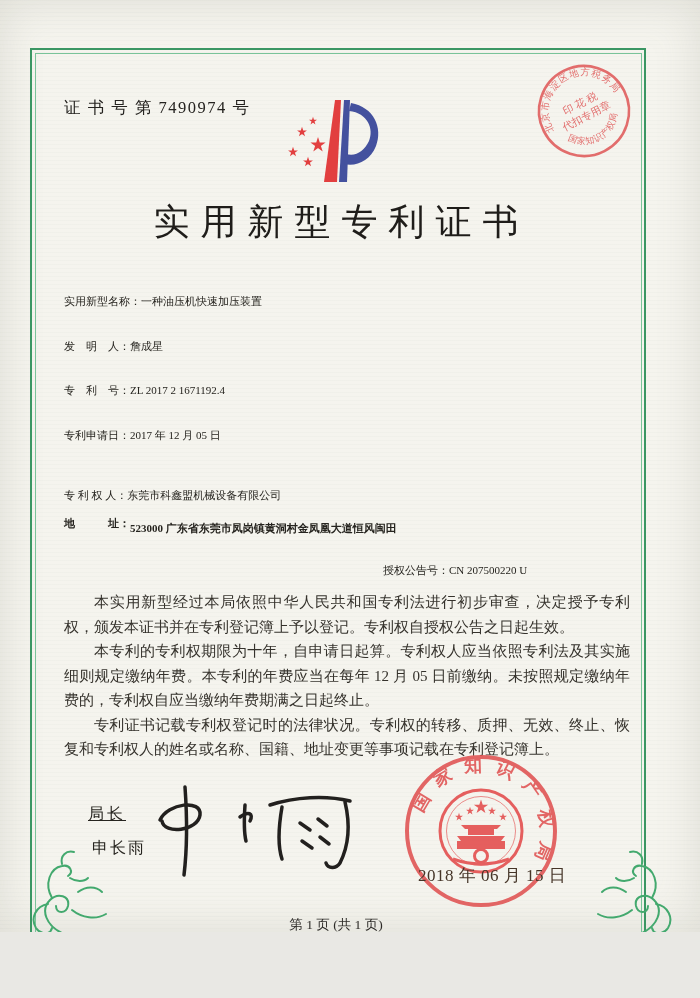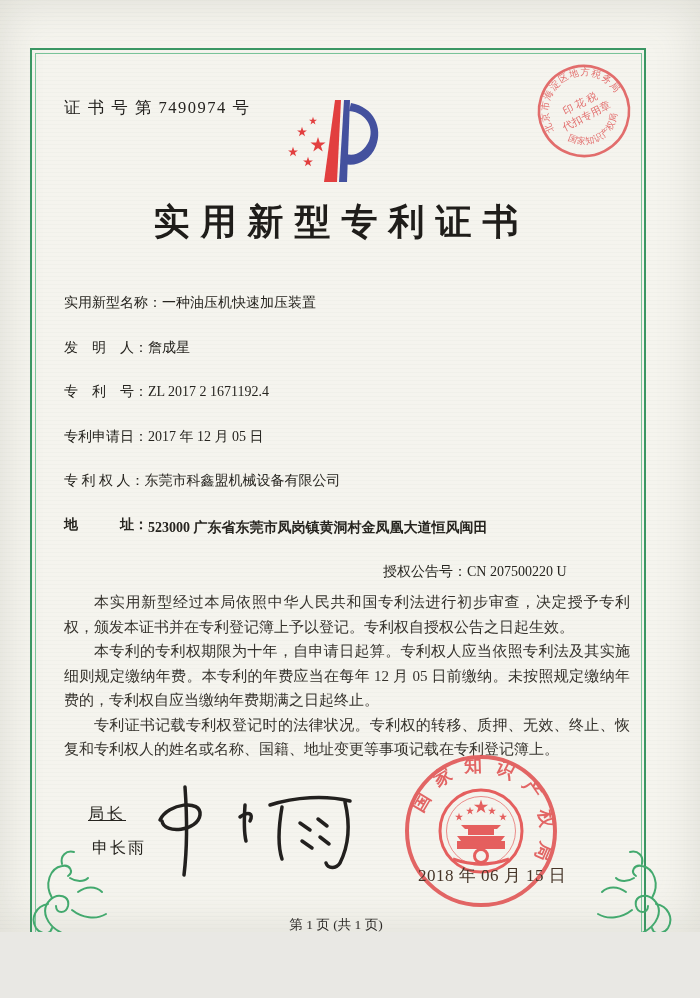--- a/index.html
+++ b/index.html
@@ -7,22 +7,22 @@
   .page{position:relative;width:700px;height:932px;overflow:hidden;
     background:#f5f4ee;
     background-image:repeating-linear-gradient(180deg, rgba(160,175,160,.05) 0 1px, rgba(0,0,0,0) 1px 4px);
     box-shadow:inset 0 0 45px rgba(110,110,95,.18);
     color:#2d2b28;}
   .frame-outer{position:absolute;left:30px;top:48px;width:612px;height:897px;border:2.5px solid #3a9663;}
   .frame-inner{position:absolute;inset:2.5px;border:1.5px solid #79c399;}
   .certno{position:absolute;left:64px;top:97px;font-size:16.5px;letter-spacing:1.5px;color:#24221f;}
   .logo{position:absolute;left:285px;top:99px;}
   .title{position:absolute;left:30px;top:198px;width:612px;text-align:center;
-    font-size:36px;font-weight:bold;letter-spacing:11px;padding-left:11px;box-sizing:border-box;color:#1f1d1a;}
-  .row{position:absolute;left:64px;font-size:14px;color:#26241f;white-space:nowrap;}
+    font-size:36px;font-weight:normal;letter-spacing:11px;padding-left:11px;box-sizing:border-box;color:#1f1d1a;}
+  .row{position:absolute;left:64px;font-size:11px;color:#26241f;white-space:nowrap;}
   .row .lab{display:inline-block;}
   .addr-row{display:flex;white-space:normal;font-weight:bold;}
   .addr-val{width:470px;line-height:24px;}
   .body-text{position:absolute;left:64px;top:590px;width:566px;font-size:15px;line-height:24.5px;color:#35322c;text-align:justify;}
   .body-text p{margin:0;text-indent:2em;}
   .signer-title{position:absolute;left:88px;top:804px;font-size:16px;letter-spacing:3px;color:#26241f;text-decoration:underline;}
   .signer-name{position:absolute;left:92px;top:838px;font-size:16px;letter-spacing:2px;color:#26241f;}
   .signature{position:absolute;left:140px;top:775px;}
   .seal{position:absolute;left:395px;top:745px;opacity:.88;}
   .seal-date{position:absolute;left:418px;top:864px;font-size:17px;letter-spacing:.5px;color:#453528;z-index:5;}
@@ -76,21 +76,21 @@
   </div>
   <div class="row" style="top:339px">
     <span class="lab">发　明　人：</span><span>詹成星</span>
   </div>
   <div class="row" style="top:383px">
     <span class="lab">专　利　号：</span><span>ZL 2017 2 1671192.4</span>
   </div>
   <div class="row" style="top:428px">
     <span class="lab">专利申请日：</span><span>2017 年 12 月 05 日</span>
   </div>
-  <div class="row" style="top:472px">
+  <div class="row" style="top:488px">
     <span class="lab">专 利 权 人：</span><span>东莞市科鑫盟机械设备有限公司</span>
   </div>
   <div class="row addr-row" style="top:516px">
     <span class="lab">地　　　址：</span>
     <div class="addr-val">
       <div>523000 广东省东莞市凤岗镇黄洞村金凤凰大道恒风闽田</div>
     </div>
   </div>
   <div class="row" style="top:563px;left:383px">
     <span class="lab">授权公告号：</span><span>CN 207500220 U</span>

